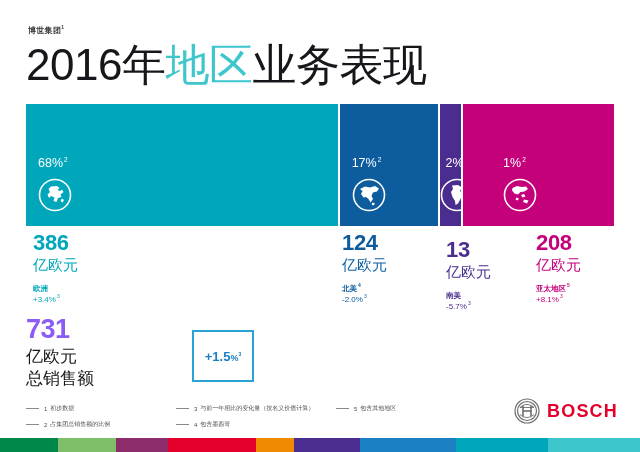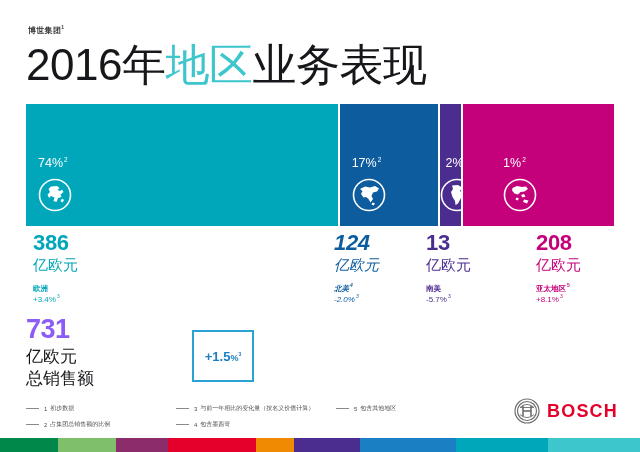--- a/index.html
+++ b/index.html
@@ -222,21 +222,21 @@
 </div>
 
 <div class="page-title">
   <span>2016年</span><span class="accent">地区</span><span>业务表现</span>
 </div>
 
 <div class="bar">
 
   <div class="seg" style="background:#00a6ba; width:53%;">
     <div class="seg-pct">
-      <span>74%</span><sup>2</sup>
+      <span>68%</span><sup>2</sup>
     </div>
     <div class="seg-icon">
       <svg viewBox="0 0 34 34" width="34" height="34">
         <circle cx="17" cy="17" r="15.5" fill="none" stroke="#ffffff" stroke-width="1.6"></circle>
         <path d="M13 8.5 L19 8 L21.5 10 L19.5 12 L22 13 L24 11.5 L25.5 14 L22.5 16.5 L23.5 19 L20 20 L18.5 24 L15.5 23 L16.5 19.5 L13 18 L11 20 L9.5 16.5 L12 14 L10.5 11 Z" fill="#ffffff"></path>
         <path d="M24 20.5 L26 22 L24.5 24.5 L22.5 23 Z" fill="#ffffff"></path>
       </svg>
     </div>
   </div>
 
@@ -289,32 +289,32 @@
     <div class="fig-value" style="color:#00a6ba;">386</div>
     <div class="fig-unit" style="color:#00a6ba;">亿欧元</div>
     <div class="fig-region" style="color:#00a6ba;">
       <span>欧洲</span><sup></sup>
     </div>
     <div class="fig-delta" style="color:#00a6ba;">
       <span>+3.4%</span><sup>3</sup>
     </div>
   </div>
 
-  <div class="fig" style="left:308px;font-style:italic;">
+  <div class="fig" style="left:316px;">
     <div class="fig-value" style="color:#0c5c9e;">124</div>
     <div class="fig-unit" style="color:#0c5c9e;">亿欧元</div>
     <div class="fig-region" style="color:#0c5c9e;">
       <span>北美</span><sup>4</sup>
     </div>
     <div class="fig-delta" style="color:#0c5c9e;">
       <span>-2.0%</span><sup>3</sup>
     </div>
   </div>
 
-  <div class="fig" style="left:400px;">
+  <div class="fig" style="left:420px;margin-top:7px;">
     <div class="fig-value" style="color:#4b2d8f;">13</div>
     <div class="fig-unit" style="color:#4b2d8f;">亿欧元</div>
     <div class="fig-region" style="color:#4b2d8f;">
       <span>南美</span><sup></sup>
     </div>
     <div class="fig-delta" style="color:#4b2d8f;">
       <span>-5.7%</span><sup>3</sup>
     </div>
   </div>
 

